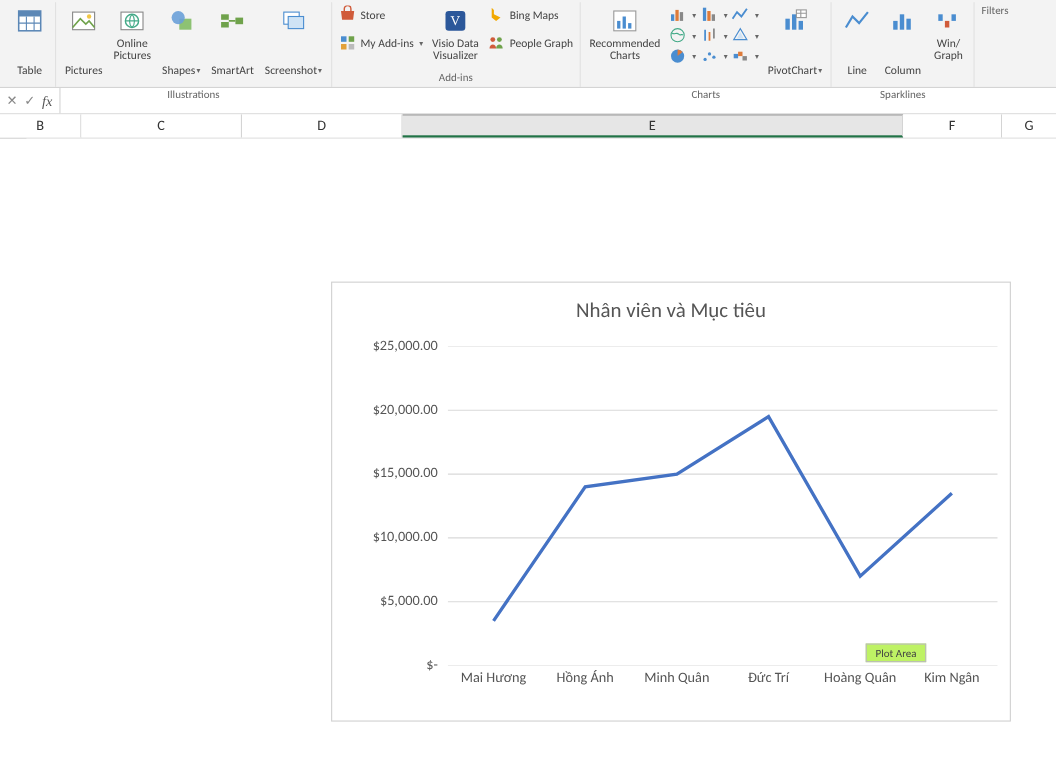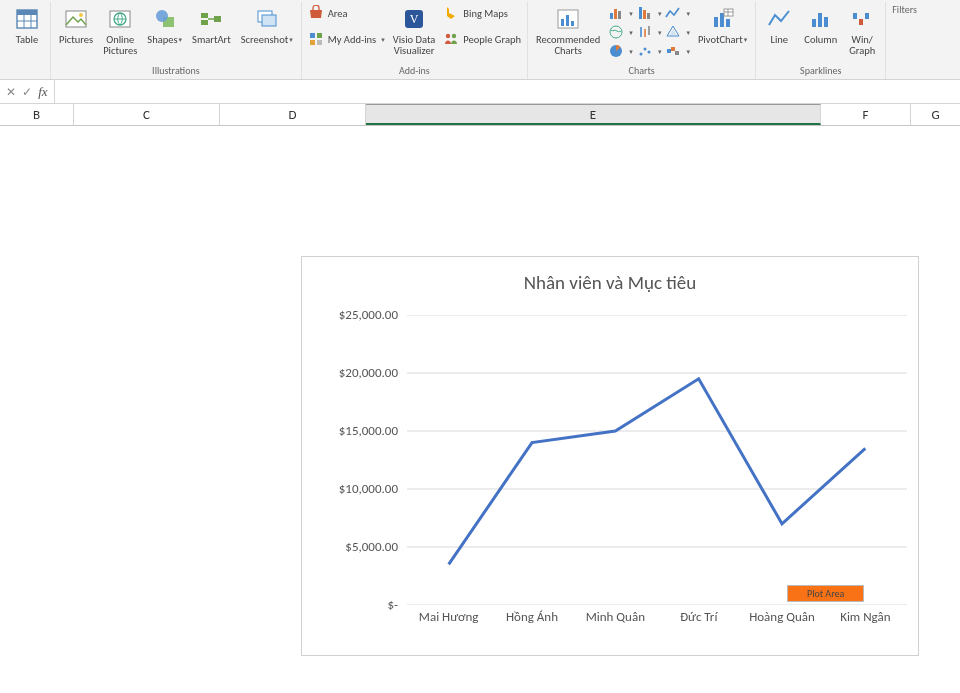--- a/index.html
+++ b/index.html
@@ -7,21 +7,21 @@
 
   
   .ribbon { display: flex; align-items: stretch; background: #f3f3f3; border-bottom: 1px solid #d4d4d4; height: 80px; padding: 2px 4px 0 4px; }
   .group { display: flex; flex-direction: column; align-items: center; justify-content: space-between; border-right: 1px solid #e1e1e1; padding: 2px 6px 0 6px; position: relative; }
   .group:last-child { border-right: none; }
   .group-body { display: flex; align-items: flex-start; gap: 6px; flex: 1; }
   .group-label { font-size: 10px; color: #666; padding-bottom: 2px; line-height: 12px; height: 14px; display:flex; align-items:center; }
   .bigbtn { display: flex; flex-direction: column; align-items: center; justify-content: flex-start; gap: 2px; min-width: 34px; padding: 2px 2px 0 2px; cursor: default; }
   .bigbtn .caption { font-size: 10.5px; text-align: center; line-height: 11px; color: #444; }
   .bigbtn .caption.two { height: 22px; }
-  .bigbtn .caption.one { height: 22px; display:flex; align-items:flex-start; }
+  .bigbtn .caption.one { height: 22px; display:flex; align-items:flex-start;margin-top:24px; }
   .smallbtn { display: flex; align-items: center; gap: 4px; font-size: 10.5px; color: #444; height: 18px; cursor: default; }
   .vcol { display:flex; flex-direction:column; gap:2px; }
   .caret { font-size: 7px; color:#666; margin-left:1px; }
 
   
   .ic { width: 28px; height: 26px; display:flex; align-items:center; justify-content:center; }
   .ic svg { width: 26px; height: 24px; }
   .smic { width:16px; height:16px; display:flex; align-items:center; justify-content:center; }
   .smic svg { width:16px; height:16px; }
 
@@ -38,21 +38,21 @@
 
   
   .sheet { position:relative; width:960px; height: calc(693px - 80px - 24px - 22px); background:#fff;margin-left:24px; }
   .chart { position:absolute; left:277px; top:130px; width:618px; height:400px; border:1px solid #d0d0d0; background:#fff; }
   .chart-title { text-align:center; font-size:19px; color:#555; padding:14px 0 10px 0; }
   .plot { position:absolute; left:105px; top:58px; width:500px; height:290px; }
   .grid line { stroke:#d9d9d9; stroke-width:1; }
   .series { stroke:#4472c4; stroke-width:3; fill:none; }
   .ytick { position:absolute; right:520px; font-size:13px; color:#555; width:90px; text-align:right; }
   .xtick { position:absolute; top:352px; font-size:13px; color:#555; text-align:center; width:82px; }
-  .tooltip { position:absolute; font-size:10px; background:#f97316; border:1px solid #bbb; padding:1px 19px; color:#444; }
+  .tooltip { position:absolute; font-size:10px; background:#bef264; border:1px solid #bbb; padding:1px 8px; color:#444; }
 
 </style>
 </head>
 <body>
 
 <div class="ribbon">
 
   <div class="group">
     <div class="group-body">
       <div class="bigbtn">
@@ -136,21 +136,21 @@
   <div class="group">
     <div class="group-body">
       <div class="vcol" style="justify-content:center;gap:8px;">
         <div class="smallbtn">
           <span class="smic">
               <svg viewBox="0 0 16 16">
                 <path d="M2 5h12l-1 8H3z" fill="#d05b3a"></path>
                 <path d="M5 5V3a3 3 0 016 0v2" fill="none" stroke="#d05b3a" stroke-width="1.3"></path>
               </svg>
             </span>
-          <span>Area</span>
+          <span>Store</span>
         </div>
         <div class="smallbtn">
           <span class="smic">
               <svg viewBox="0 0 16 16">
                 <rect x="2" y="2" width="5" height="5" fill="#4a8dd0"></rect>
                 <rect x="9" y="2" width="5" height="5" fill="#6fa24b"></rect>
                 <rect x="2" y="9" width="5" height="5" fill="#e2a13a"></rect>
                 <rect x="9" y="9" width="5" height="5" fill="#bbb"></rect>
               </svg>
             </span>

